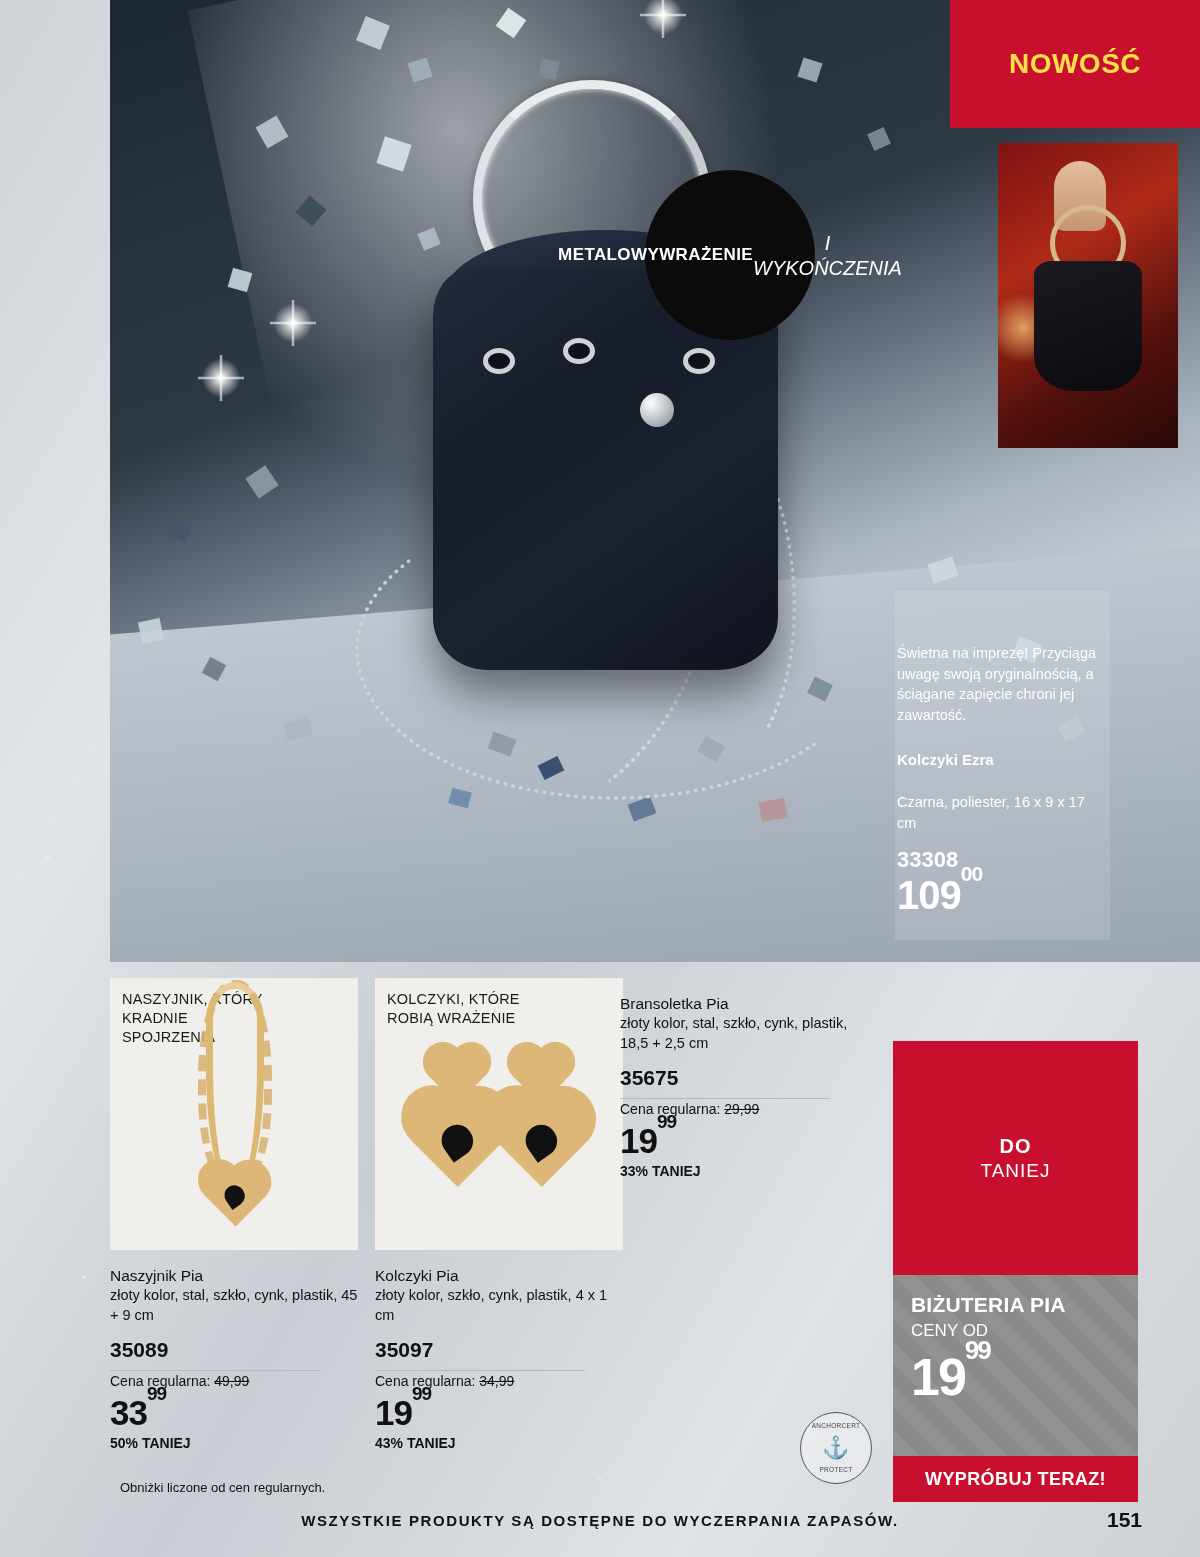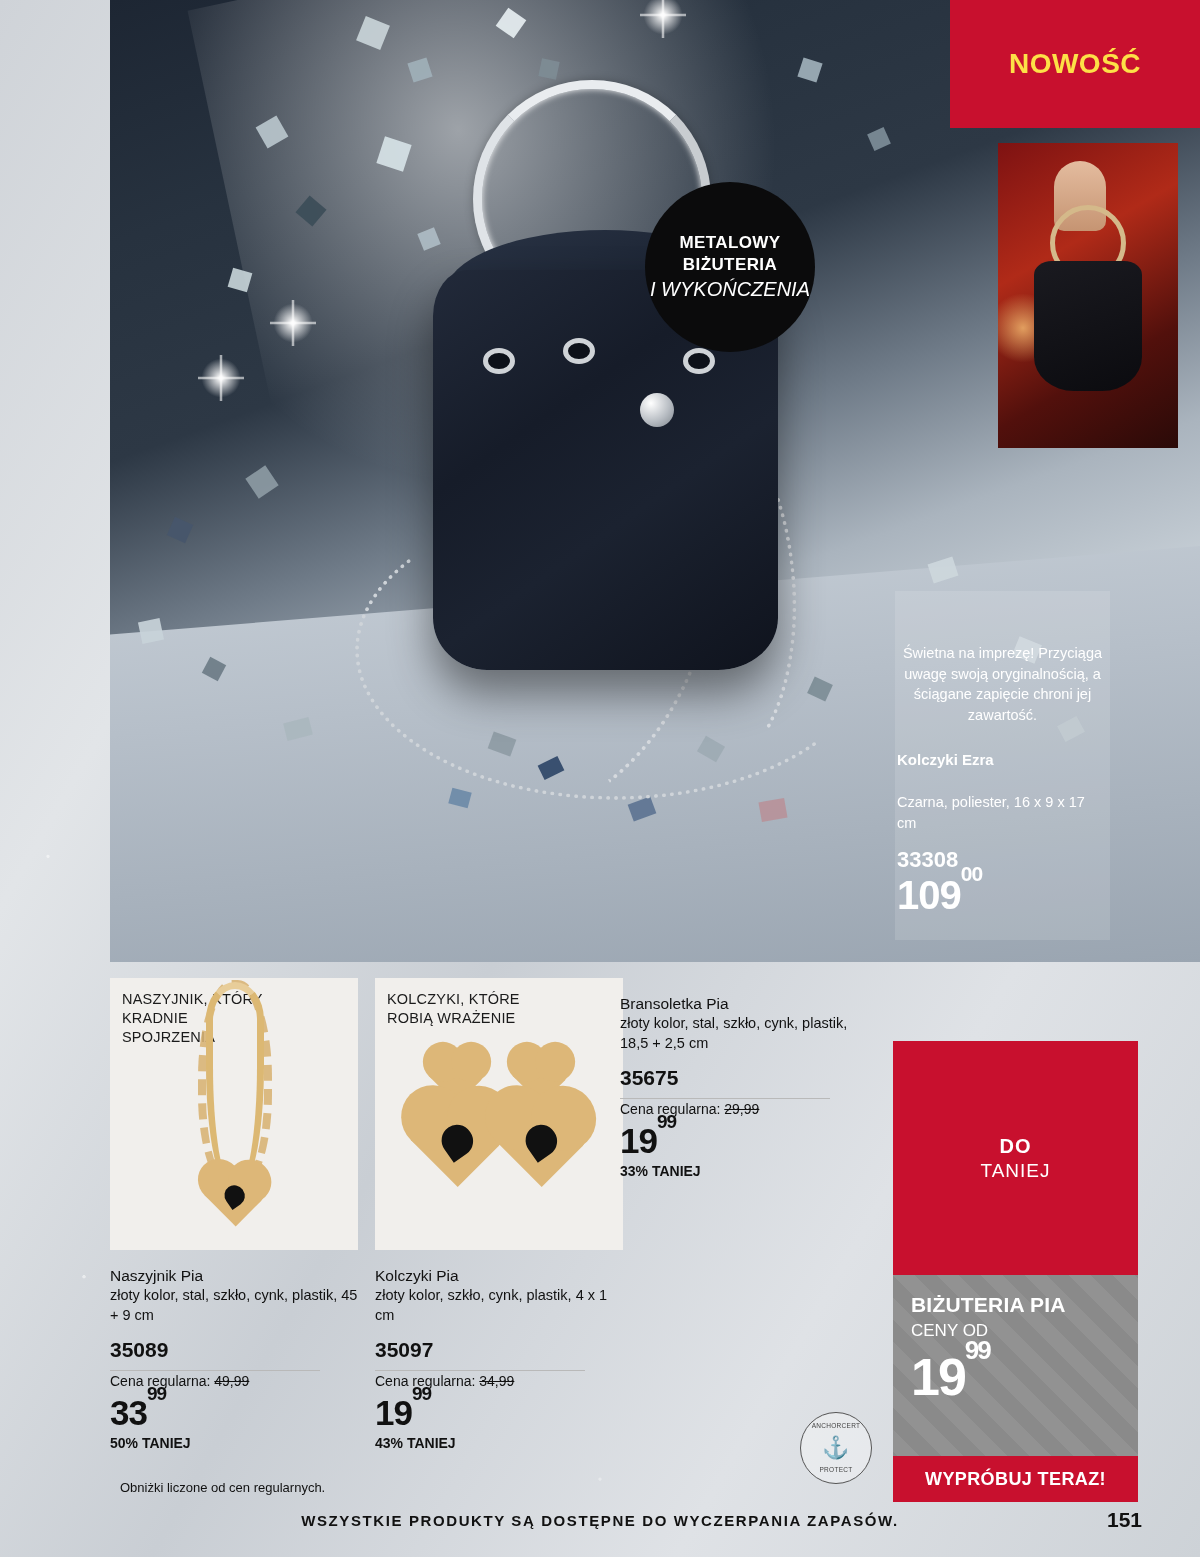--- a/index.html
+++ b/index.html
@@ -96,25 +96,25 @@
   .chain {
     position: absolute;
     border: 4px dotted #c6cbd1;
     border-radius: 50%;
   }
   .chain-a { left: 60px; top: 260px; width: 330px; height: 480px; border-color: transparent #d5d9de transparent transparent; transform: rotate(14deg); }
   .chain-b { left: 30px; top: 420px; width: 520px; height: 300px; border-color: transparent transparent #cfd4d9 #cfd4d9; }
   .chain-c { left: 250px; top: 300px; width: 220px; height: 400px; border-color: transparent #d8dce1 transparent transparent; transform: rotate(-6deg); }
 
   .badge-circle {
-    position: absolute; left: 535px; top: 182px;
+    position: absolute; left: 535px; top: 170px;
     width: 170px; height: 170px; border-radius: 50%;
     background: #0b0b0c;
     color: #fff; text-align: center;
-    display: flex; flex-direction: column; align-items: center; justify-content: center;
+    display: flex; flex-direction: row; align-items: center; justify-content: center;
     line-height: 1.25;
   }
   .badge-circle .l1, .badge-circle .l2 { font-weight: 700; font-size: 17px; letter-spacing: .4px; }
   .badge-circle .l3 { font-style: italic; font-size: 20px; margin-top: 2px; }
 
   .nowosc {
     position: absolute; right: 0; top: 0;
     width: 250px; height: 128px;
     background: #c8102e;
     color: #fde047;
@@ -148,21 +148,21 @@
   }
 
   .hero-info {
     position: absolute; right: 90px; bottom: 22px;
     width: 215px;
     background: rgba(255,255,255,.13);
     padding: 52px 0 22px 0;
   }
   .hero-info-inner { padding: 0 2px; }
   .hero-desc {
-    color: #ffffff; font-size: 14.5px; line-height: 1.42; text-align: center;
+    color: #ffffff; font-size: 14.5px; line-height: 1.42;
   }
   .hero-prod-name { color: #fff; font-weight: 700; font-size: 15px; margin-top: 26px; }
   .hero-prod-spec { color: #fff; font-size: 14.5px; line-height: 1.4; margin-top: 24px; }
   .hero-code { color: #fff; font-weight: 700; font-size: 22px; margin-top: 14px; }
   .hero-price { color: #fff; font-weight: 700; font-size: 40px; letter-spacing: -1px; }
   .hero-price sup { font-size: 21px; top: -14px; position: relative; }
 
   
   .products {
     position: absolute; left: 110px; top: 978px; width: 775px; height: 510px;
@@ -349,21 +349,21 @@
       <div class="bag-top"></div>
       <div class="bag-body"></div>
       <div class="grommet g1"></div>
       <div class="grommet g2"></div>
       <div class="grommet g3"></div>
       <div class="knot"></div>
     </div>
 
     <div class="badge-circle">
       <span class="l1">METALOWY</span>
-      <span class="l2">BIŻUTERIA</span>
+      <span class="l2">WRAŻENIE</span>
       <span class="l3">I WYKOŃCZENIA</span>
     </div>
 
     <div class="nowosc">
       <span>NOWOŚĆ</span>
     </div>
 
     <div class="inset-photo">
       <div class="ip-glow"></div>
       <div class="ip-hand"></div>

